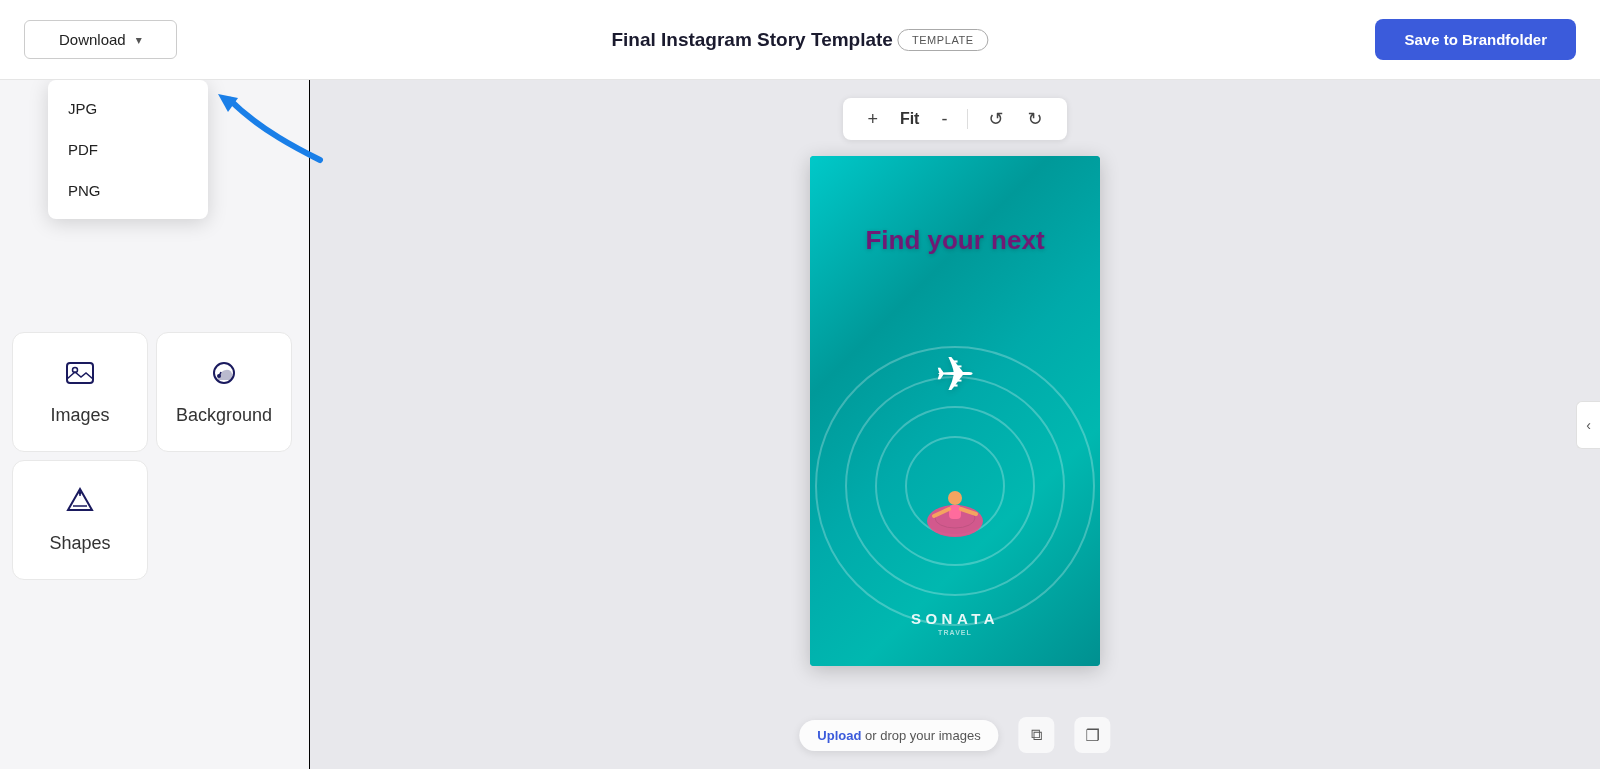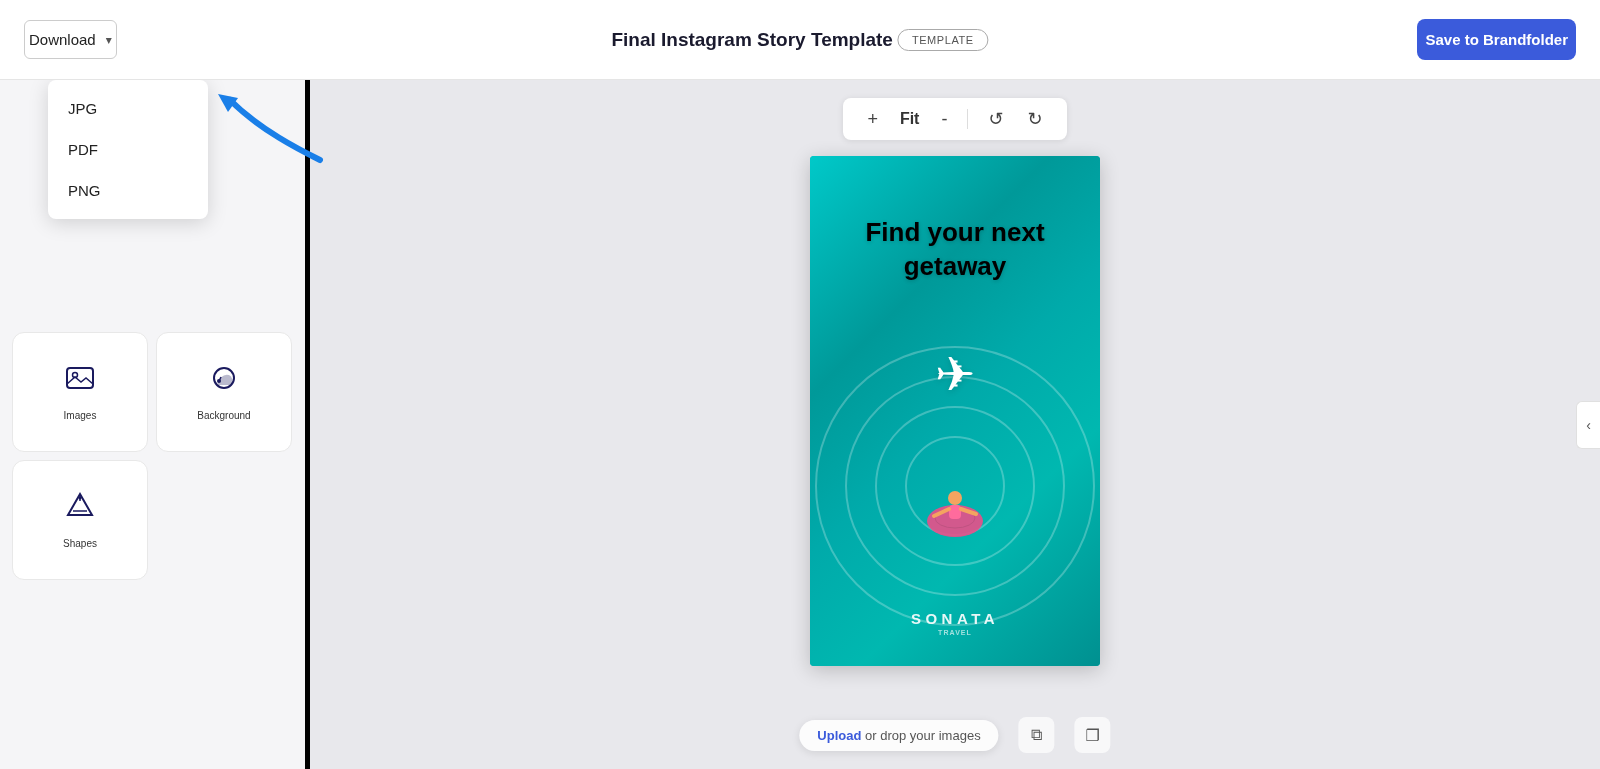--- a/index.html
+++ b/index.html
@@ -26,21 +26,21 @@
       z-index: 100;
     }
     .header-left {
       display: flex;
       align-items: center;
     }
     .download-btn {
       border: 1.5px solid #ccc;
       background: #fff;
       border-radius: 6px;
-      padding: 10px 4px;
+      padding: 10px 34px;
       font-size: 15px;
       font-weight: 500;
       cursor: pointer;
       display: flex;
       align-items: center;
       gap: 10px;
       color: #222;
       position: relative;
     }
     .download-btn .chevron {
@@ -67,39 +67,39 @@
       font-size: 11px;
       font-weight: 400;
       color: #555;
       letter-spacing: 0.05em;
     }
     .save-btn {
       background: #3b5bdb;
       color: #fff;
       border: none;
       border-radius: 8px;
-      padding: 12px 8px;
+      padding: 12px 29px;
       font-size: 15px;
       font-weight: 600;
       cursor: pointer;
       white-space: nowrap;
     }
 
     
     .main {
       display: flex;
       flex: 1;
       overflow: hidden;
     }
 
     
     .sidebar {
       width: 310px;
       background: #f5f5f7;
-      border-right: 5px solid #000000;
+      border-right: 1px solid #000000;
       display: flex;
       flex-direction: column;
       padding: 0;
       position: relative;
       z-index: 10;
     }
 
     
     .dropdown-menu {
       background: #fff;
@@ -153,21 +153,21 @@
       justify-content: center;
       gap: 10px;
       cursor: pointer;
       border: 1px solid #e8e8e8;
     }
     .tool-panel .tool-icon {
       font-size: 28px;
       color: #1a1a5e;
     }
     .tool-panel .tool-label {
-      font-size: 10px;
+      font-size: 18px;
       color: #333;
       font-weight: 500;
     }
 
     
     .canvas-area {
       flex: 1;
       background: #e8e8ec;
       display: flex;
       flex-direction: column;
@@ -230,25 +230,25 @@
     
     .ripple {
       position: absolute;
       border: 2px solid rgba(255,255,255,0.25);
       border-radius: 50%;
     }
 
     
     .canvas-text {
       position: absolute;
-      top: 60px;
+      top: 68px;
       left: 0;
       right: 0;
       text-align: center;
-      color: #000000;
+      color: #701a75;
       font-size: 26px;
       font-weight: 700;
       line-height: 1.3;
       text-shadow: 0 1px 4px rgba(0,0,0,0.2);
     }
 
     
     .airplane-icon {
       position: absolute;
       top: 190px;
@@ -435,21 +435,20 @@
 
       <div class="pool-bg"></div>
 
       <div class="ripple" style="width:100px;height:100px;bottom:130px;left:calc(50% - 50px);"></div>
       <div class="ripple" style="width:160px;height:160px;bottom:100px;left:calc(50% - 80px);"></div>
       <div class="ripple" style="width:220px;height:220px;bottom:70px;left:calc(50% - 110px);"></div>
       <div class="ripple" style="width:280px;height:280px;bottom:40px;left:calc(50% - 140px);"></div>
 
       <div class="canvas-text">
         <div>Find your next</div>
-        <div>getaway</div>
       </div>
 
       <div class="airplane-icon">✈</div>
 
       <svg class="float-person" viewBox="0 0 70 70">
 
         <ellipse cx="35" cy="45" rx="28" ry="16" fill="#e94f8a" opacity="0.9"></ellipse>
         <ellipse cx="35" cy="42" rx="20" ry="10" fill="transparent" stroke="#1a1a1a" stroke-width="1" opacity="0.1"></ellipse>
 
         <circle cx="35" cy="22" r="7" fill="#f4a460"></circle>

